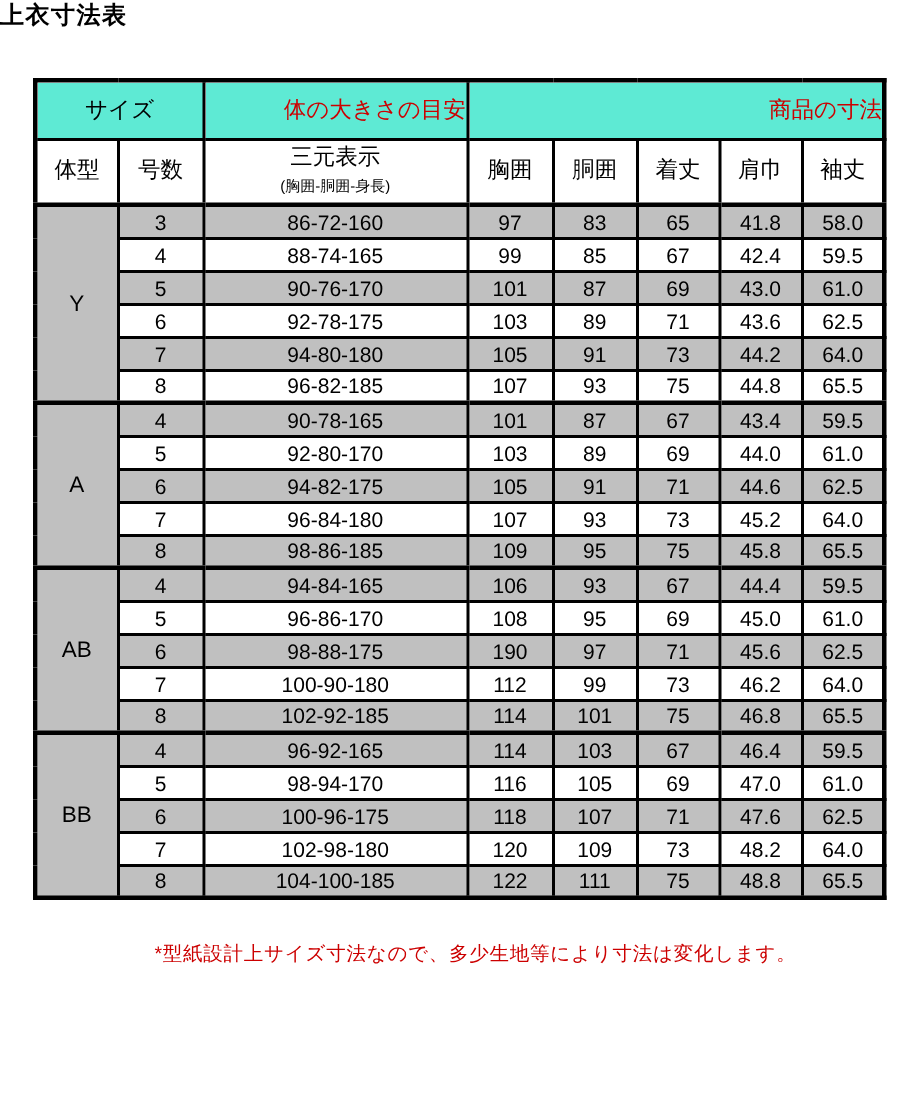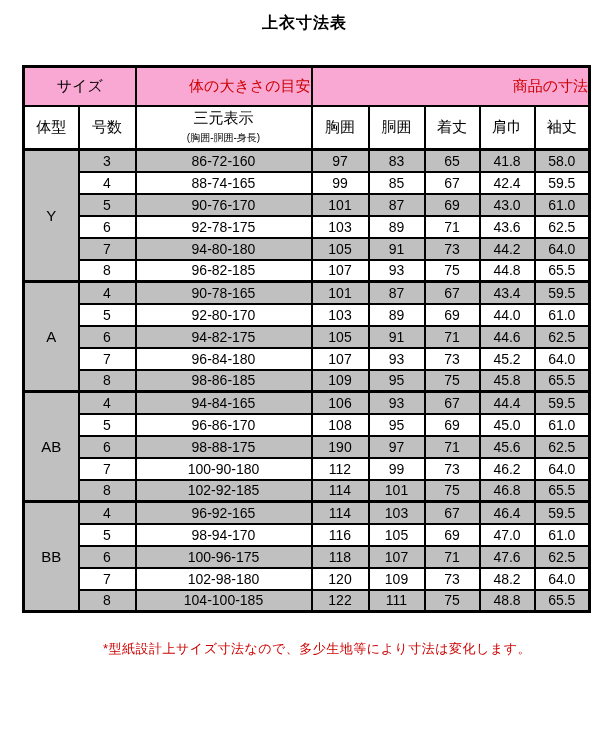--- a/index.html
+++ b/index.html
@@ -12,24 +12,22 @@
     margin: 0;
     padding: 0;
     background: #ffffff;
     width: 609px;
     height: 738px;
     overflow: hidden;
     font-family: "Liberation Sans", "DejaVu Sans", sans-serif;
     color: #000;
   }
   .page-title {
-    text-align: center;
     font-size: 16px;
     font-weight: bold;
-    padding-top: 13px;
     letter-spacing: 1px;
   }
   table.size-chart {
     border-collapse: collapse;
     table-layout: fixed;
     margin: 31px 0 0 22px;
     width: 566px;
     border: 3px solid var(--border-black);
   }
   table.size-chart th,
@@ -38,21 +36,21 @@
     text-align: center;
     vertical-align: middle;
     padding: 0;
     font-weight: normal;
     overflow: hidden;
     white-space: nowrap;
   }
   tr.group-row th {
     height: 39px;
     font-size: 15px;
-    background: #f9a8d4;
+    background: #5eead4;
   }
   tr.group-row th.red-label { color: var(--accent-red); text-align: right; }
   tr.col-row th {
     height: 44px;
     font-size: 15px;
     line-height: 1.25;
     background: #ffffff;
   }
   tr.col-row th .sub-line { font-size: 10px; }
   tbody { border-top: 3px solid var(--border-black); }

